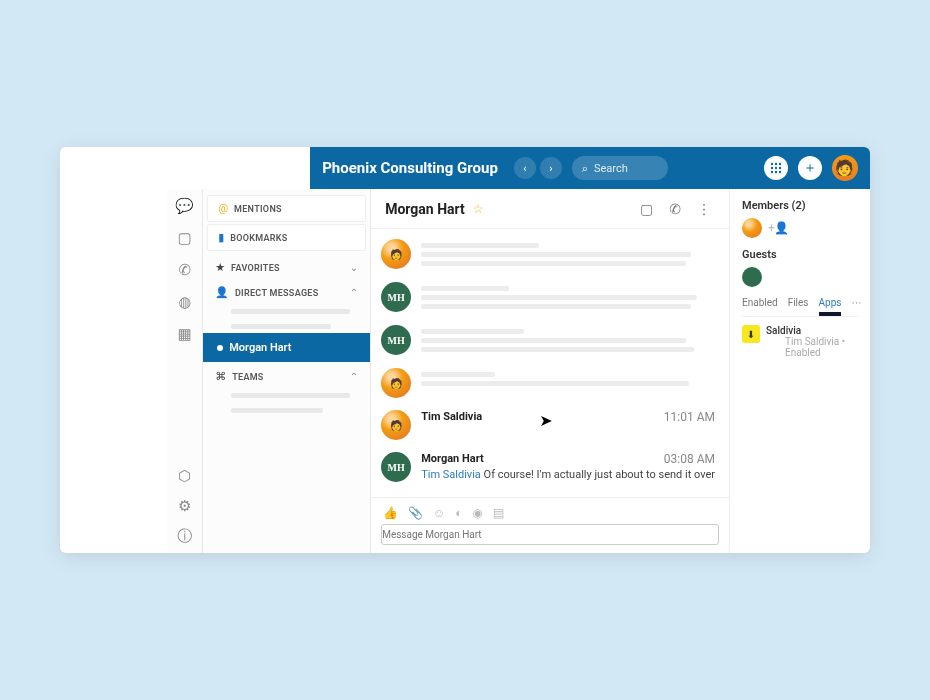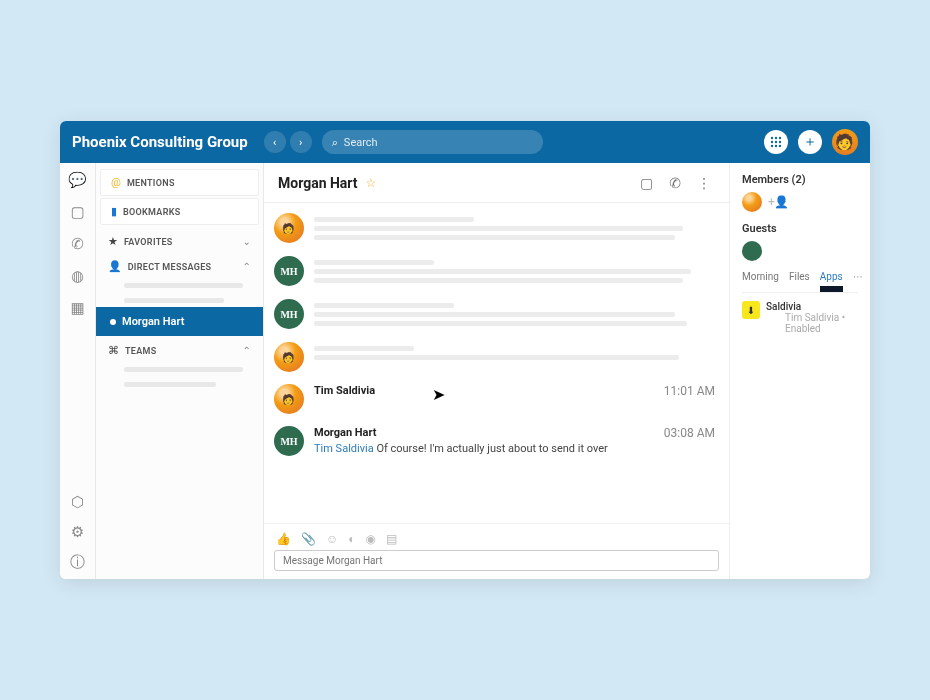--- a/index.html
+++ b/index.html
@@ -1,17 +1,17 @@
 <!DOCTYPE html>
 <html><head>
 <meta charset="utf-8">
 <style>
   * { box-sizing: border-box; margin: 0; padding: 0; font-family: -apple-system, BlinkMacSystemFont, 'Segoe UI', Roboto, Helvetica, Arial, sans-serif; }
   body { background: #d3e8f5; width: 930px; height: 700px; overflow: hidden; display: flex; align-items: center; justify-content: center; }
-  .app { width: 810px; height: 458px; background: #fff; border-radius: 6px; box-shadow: 0 4px 20px rgba(0,0,0,0.1); display: flex; flex-direction: column; overflow: hidden; }
+  .app { width: 810px; height: 406px; background: #fff; border-radius: 6px; box-shadow: 0 4px 20px rgba(0,0,0,0.1); display: flex; flex-direction: column; overflow: hidden; align-items: flex-end; }
   .top-bar { height: 42px; background: #0c68a3; display: flex; align-items: center; padding: 0 12px; gap: 10px; }
   .app-title { color: #fff; font-weight: 700; font-size: 15px; flex-shrink: 0; }
   .nav-arrows { display: flex; gap: 4px; margin-left: 6px; }
   .nav-arrow { width: 22px; height: 22px; border-radius: 50%; background: rgba(255,255,255,0.15); color: #fff; display: flex; align-items: center; justify-content: center; font-size: 11px; cursor: pointer; }
   .search-box { flex: 1; max-width: 280px; height: 24px; background: rgba(255,255,255,0.18); border-radius: 12px; display: flex; align-items: center; padding: 0 10px; gap: 6px; }
   .search-box input { background: transparent; border: none; outline: none; color: #fff; font-size: 11px; width: 100%; }
   .search-box input::placeholder { color: rgba(255,255,255,0.85); }
   .search-icon-sm { color: #fff; font-size: 11px; }
   .top-spacer { flex: 1; }
   .top-btn { width: 24px; height: 24px; border-radius: 50%; background: #fff; display: flex; align-items: center; justify-content: center; font-size: 14px; color: #0c68a3; cursor: pointer; }
@@ -53,33 +53,33 @@
   .msg-body { flex:1; font-size:11px; }
   .msg-name { font-weight:700; color:#222; font-size:11px; }
   .msg-time { font-size:12px; color:#888; float:right; }
   .msg-text { color:#444; margin-top:2px; line-height:1.4; }
   .mention { color:#2c7bbf; }
   .ph-line { height:5px; background:#ececec; border-radius:2px; margin:4px 0; }
 
   .composer-bar { border-top:1px solid #eee; padding:4px 10px 8px 10px; }
   .comp-icons { display:flex; gap:10px; padding:4px 2px; }
   .comp-icon { color:#bbb; font-size:12px; cursor:pointer; }
-  .comp-input { border:1px solid #ccc; border-radius:3px; padding:4px 8px; font-size:10px; color:#888; }
+  .comp-input { border:1px solid #ccc; border-radius:3px; padding:4px 0; font-size:10px; color:#888; }
   .comp-input input { border:none; outline:none; width:100%; font-size:10px; }
 
   .right-pane { width:140px; padding:10px 12px; font-size:11px; }
   .rp-head { font-weight:600; font-size:11px; color:#333; margin-bottom:6px; }
   .rp-avs { display:flex; gap:6px; align-items:center; margin-bottom:10px; }
   .rp-av { width:20px;height:20px;border-radius:50%; }
   .rp-av.orange { background: radial-gradient(circle at 35% 30%, #ffd59a 12%, #f39c12 40%, #e67e22 80%); }
   .rp-av.green { background:#2e6b4f; }
   .rp-add { color:#bbb; font-size:12px; cursor:pointer; }
   .rp-tabs { display:flex; gap:10px; border-bottom:1px solid #eee; font-size:10px; color:#777; margin-bottom:8px; }
   .rp-tab { padding-bottom:4px; cursor:pointer; }
-  .rp-tab.active { color:#2c7bbf; border-bottom:6px solid #0f172a; }
+  .rp-tab.active { color:#2c7bbf; border-bottom:4px solid #0f172a; }
   .rp-more { margin-left:auto; color:#999; cursor:pointer; }
   .app-row { display:flex; gap:6px; align-items:flex-start; }
   .app-ic { width:18px;height:18px;background:#f8e71c; border-radius:3px; display:flex;align-items:center;justify-content:center; font-size:10px; color:#333; flex-shrink:0; }
   .app-name { font-size:10px; color:#333; font-weight:500; }
   .app-sub { font-size:10px; color:#aaa;margin-left:19px; }
 
   .cursor-arrow { position:absolute; font-size:16px; color:#000; pointer-events:none; }
 </style>
 </head>
 <body>
@@ -260,21 +260,21 @@
         <div class="rp-head">Members (2)</div>
         <div class="rp-avs">
           <div class="rp-av orange"></div>
           <span class="rp-add">+👤</span>
         </div>
         <div class="rp-head">Guests</div>
         <div class="rp-avs">
           <div class="rp-av green"></div>
         </div>
         <div class="rp-tabs">
-          <div class="rp-tab">Morning</div>
+          <div class="rp-tab">Enabled</div>
           <div class="rp-tab">Files</div>
           <div class="rp-tab active">Apps</div>
           <div class="rp-more">⋯</div>
         </div>
         <div class="app-row">
           <div class="app-ic">⬇</div>
           <div>
             <div class="app-name">Saldivia</div>
             <div class="app-sub">Tim Saldivia • Enabled</div>
           </div>

